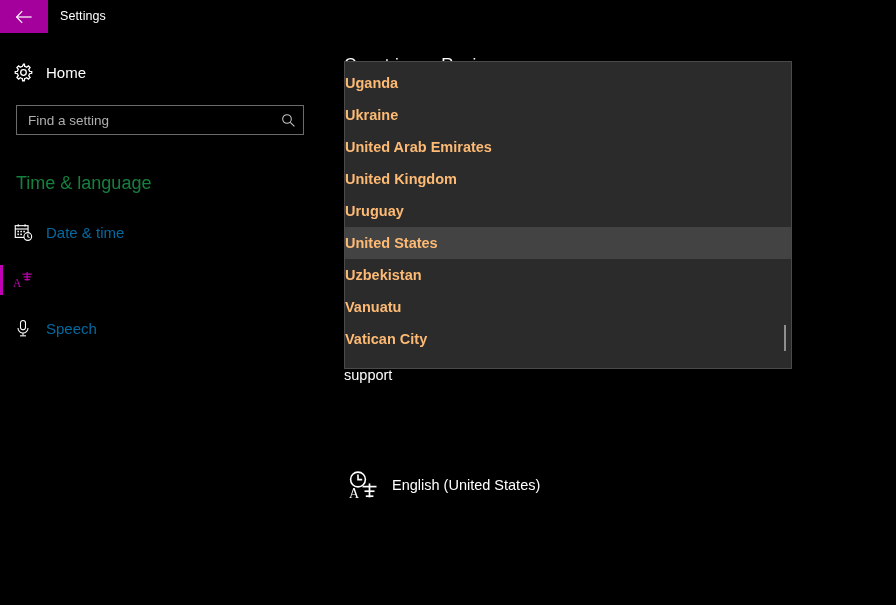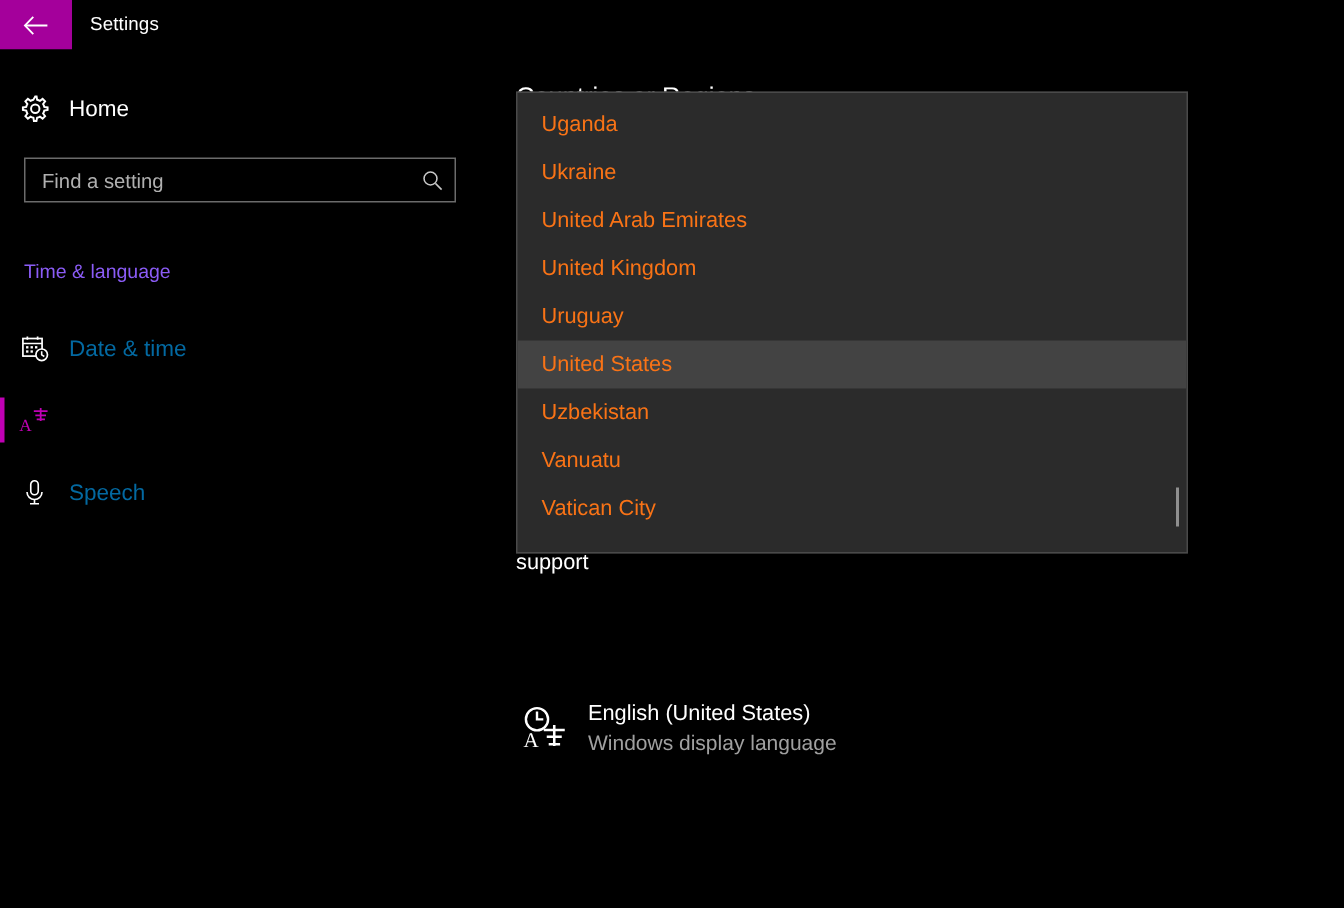--- a/index.html
+++ b/index.html
@@ -112,22 +112,22 @@
     display: flex;
     align-items: center;
     justify-content: center;
     flex: none;
   }
 
   .section-label {
     position: absolute;
     top: 140px;
     left: 16px;
-    font-size: 13px;
-    color: #8b5cf6;
+    font-size: 18px;
+    color: #15803d;
     white-space: nowrap;
   }
 
   .nav-list {
     position: absolute;
     top: 175px;
     left: 0;
     width: 340px;
   }
   .nav-item {
@@ -258,26 +258,26 @@
     z-index: 50;
   }
   .dropdown-list {
     position: relative;
     width: 100%;
     padding-top: 5px;
   }
   .dropdown-item {
     height: 32px;
     line-height: 32px;
-    padding-left: 16px;
     font-size: 14.5px;
-    color: #f97316;
+    color: #fdba74;
     white-space: nowrap;
     cursor: pointer;
     background: transparent;
+    font-weight: bold;
   }
   .dropdown-item.selected {
     background: #434343;
   }
   .dropdown-scrollbar {
     position: absolute;
     right: 3px;
     top: 5px;
     width: 6px;
     height: 298px;
@@ -408,21 +408,20 @@
         <g stroke="#ffffff" stroke-width="1.7" fill="none">
           <path d="M15.5 17.6 L29.5 17.6"></path>
           <path d="M17.5 22.2 L27.5 22.2"></path>
           <path d="M22.5 14.4 L22.5 28.4"></path>
           <path d="M18.8 27.2 L26.4 27.2"></path>
         </g>
       </svg>
     </span>
     <span class="lang-texts">
       <span class="lang-name">English (United States)</span>
-      <span class="lang-sub">Windows display language</span>
     </span>
   </div>
 
 </div>
 
 <div class="dropdown">
   <div class="dropdown-list">
     <div class="dropdown-item">Uganda</div>
     <div class="dropdown-item">Ukraine</div>
     <div class="dropdown-item">United Arab Emirates</div>

